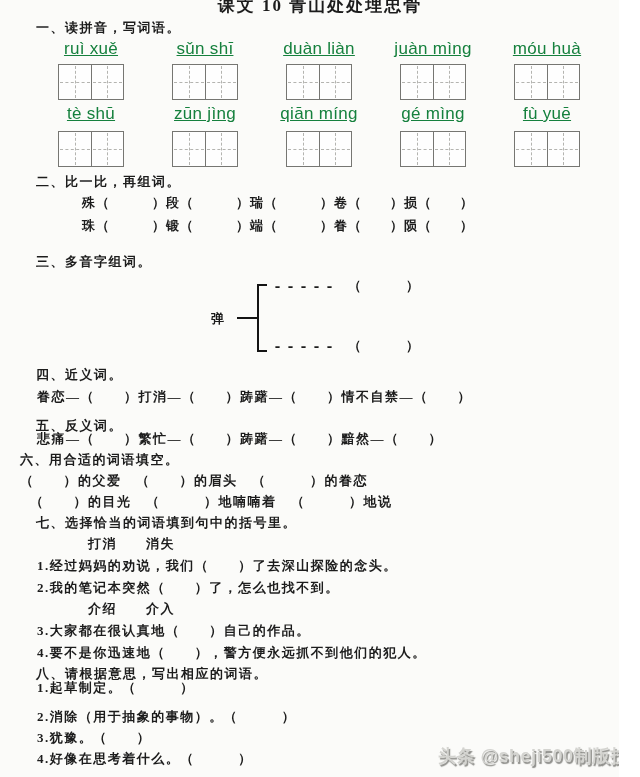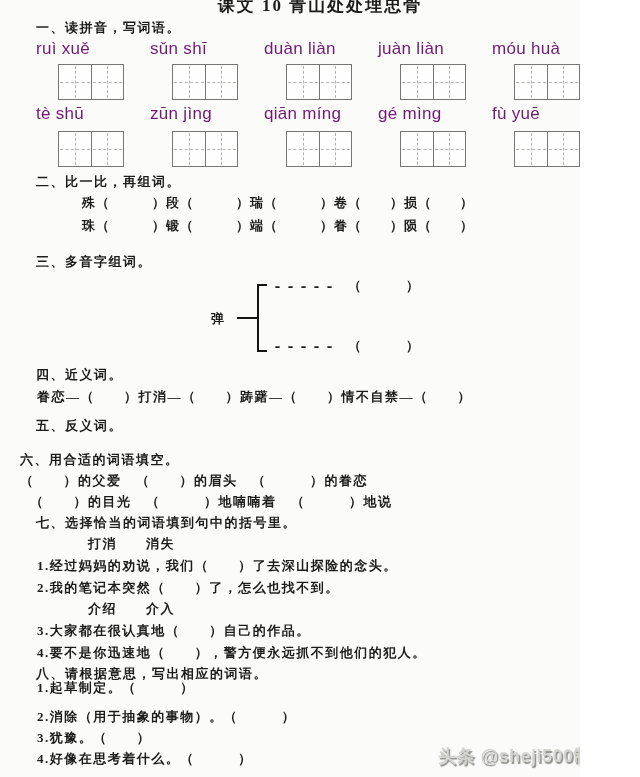--- a/index.html
+++ b/index.html
@@ -9,39 +9,40 @@
     --grid_dash:#b4b4b0;
     --watermark:#d4d4d0;
   }
   html,body{margin:0;padding:0;}
   body{width:640px;}
   .page{
     position:relative;width:580px;height:777px;overflow:hidden;
     background:var(--background);
     color:var(--text);
     font-family:"Liberation Serif","DejaVu Serif",serif;
+    padding-left:39px;
   }
   .line{
     position:absolute;
     font-size:13px;font-weight:bold;letter-spacing:1.5px;
     white-space:pre;line-height:19px;
   }
   .title{
     left:0;top:-4px;width:640px;text-align:center;
     font-size:17px;letter-spacing:2px;
   }
   .pinrow{
     position:absolute;left:36px;width:566px;
     display:flex;justify-content:space-between;
   }
   .pincol{
-    width:110px;text-align:left;
+    width:110px;text-align:center;
     font-family:"Liberation Sans","DejaVu Sans",sans-serif;
     font-size:17px;font-weight:normal;letter-spacing:0.3px;
-    color:#701a75;white-space:pre;
+    color:#15803d;white-space:pre;text-decoration:underline;
   }
   .boxrow{
     position:absolute;left:36px;width:566px;
     display:flex;justify-content:space-between;
   }
   .boxcol{width:110px;display:flex;justify-content:center;}
   .grid-pair{
     width:64px;height:34px;background:#fefefe;
     border:1.6px solid var(--grid_border);
     display:flex;box-sizing:content-box;
@@ -81,21 +82,21 @@
 <div class="page">
 
   <div class="line title">课文 10 青山处处埋忠骨</div>
 
   <div class="line" style="left:36px;top:18px">一、读拼音，写词语。</div>
 
   <div class="pinrow" style="top:39px">
     <div class="pincol">ruì xuě</div>
     <div class="pincol">sǔn shī</div>
     <div class="pincol">duàn liàn</div>
-    <div class="pincol">juàn liàn</div>
+    <div class="pincol">juàn mìng</div>
     <div class="pincol">móu huà</div>
   </div>
 
   <div class="boxrow" style="top:64px">
     <div class="boxcol">
         <div class="grid-pair">
           <div class="grid-cell"></div>
           <div class="grid-cell"></div>
         </div>
       </div>
@@ -181,20 +182,21 @@
     <div class="line dashes" style="left:273px;top:13px">-----</div>
     <div class="line" style="left:348px;top:11px">（　　　）</div>
     <div class="line dashes" style="left:273px;top:73px">-----</div>
     <div class="line" style="left:348px;top:71px">（　　　）</div>
   </div>
 
   <div class="line" style="left:36px;top:365px">四、近义词。</div>
   <div class="line" style="left:37px;top:387px">眷恋—（　　）打消—（　　）踌躇—（　　）情不自禁—（　　）</div>
 
   <div class="line" style="left:36px;top:416px">五、反义词。</div>
+  <div class="line" style="left:37px;top:429px">悲痛—（　　）繁忙—（　　）踌躇—（　　）黯然—（　　）</div>
 
   <div class="line" style="left:20px;top:450px">六、用合适的词语填空。</div>
   <div class="line" style="left:20px;top:471px">（　　）的父爱　（　　）的眉头　（　　　）的眷恋</div>
   <div class="line" style="left:30px;top:492px">（　　）的目光　（　　　）地喃喃着　（　　　）地说</div>
 
   <div class="line" style="left:36px;top:513px">七、选择恰当的词语填到句中的括号里。</div>
   <div class="line" style="left:88px;top:534px">打消　　消失</div>
   <div class="line" style="left:37px;top:556px">1.经过妈妈的劝说，我们（　　）了去深山探险的念头。</div>
   <div class="line" style="left:37px;top:578px">2.我的笔记本突然（　　）了，怎么也找不到。</div>
   <div class="line" style="left:88px;top:599px">介绍　　介入</div>

